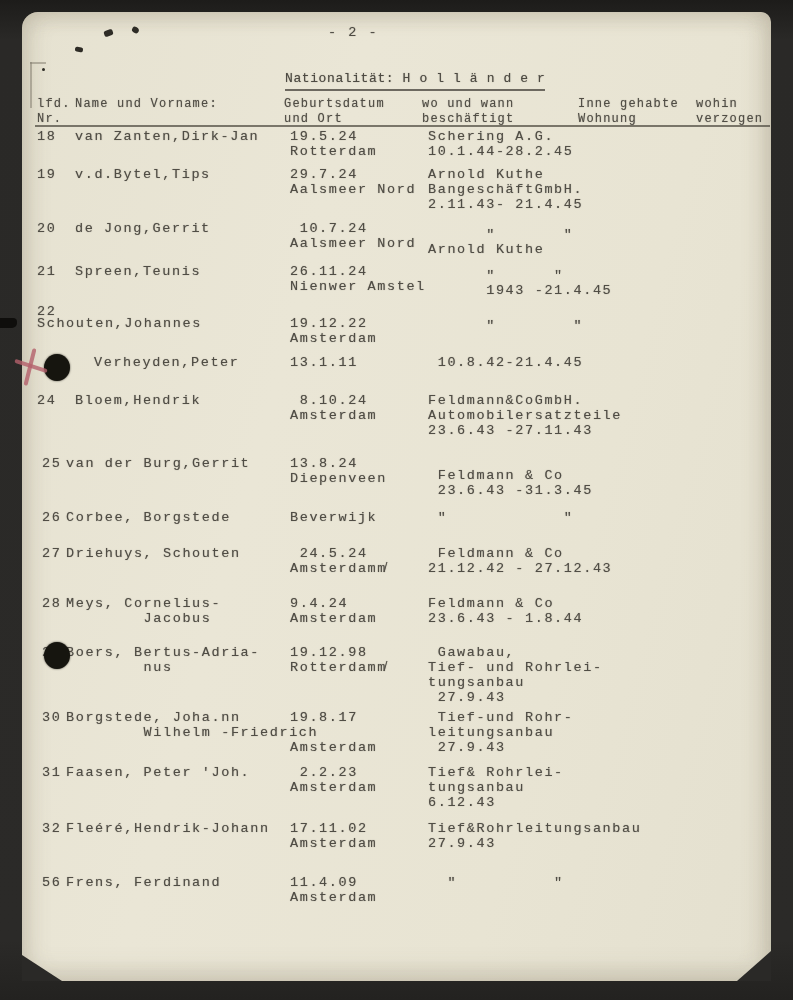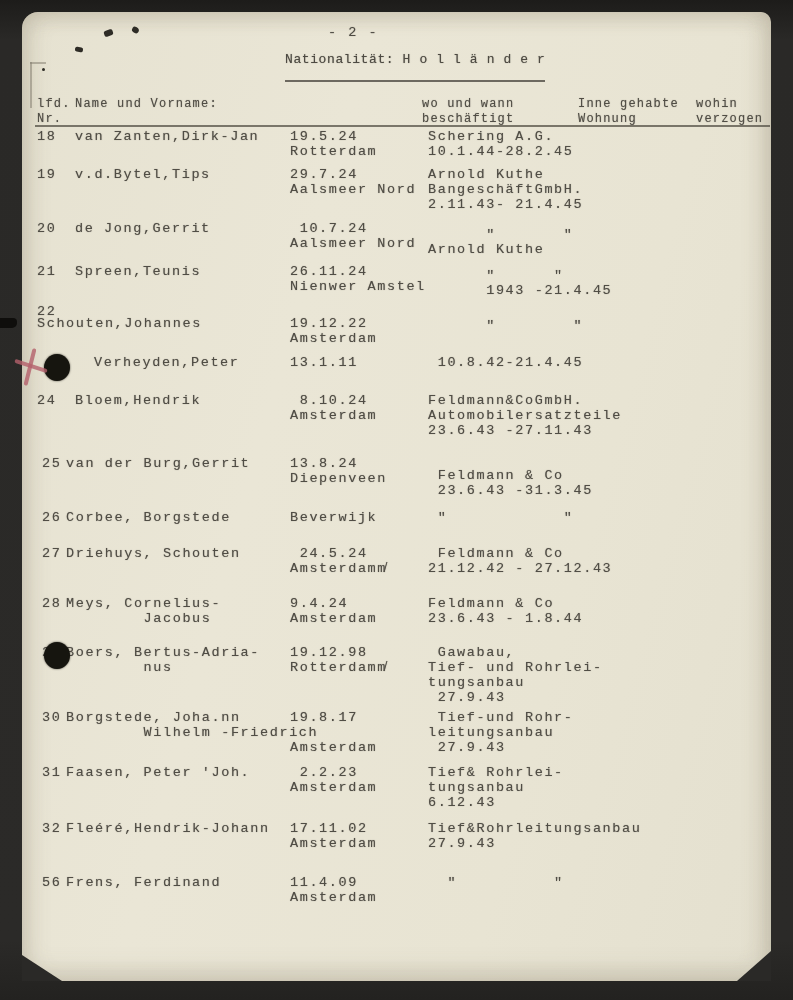--- a/index.html
+++ b/index.html
@@ -19,23 +19,23 @@
                inset 0 -12px 24px rgba(110,100,78,.12),
                inset 0 10px 18px rgba(110,100,78,.08);
   }
   .c,.hcell{
     position:absolute;white-space:pre;
     font-size:13.5px;line-height:15px;letter-spacing:1.6px;
     color:#504d45;text-shadow:0 0 1px rgba(80,77,69,.55);
   }
   .pagenum{position:absolute;left:306px;top:13px;font-size:13.5px;letter-spacing:2px;color:#4d4a42;text-shadow:0 0 1px rgba(80,77,69,.55);white-space:pre;}
   .title{
-    position:absolute;left:263px;top:40px;font-size:13px;letter-spacing:.6px;
+    position:absolute;left:263px;top:59px;font-size:13px;letter-spacing:.6px;
     color:#4d4a42;text-shadow:0 0 1px rgba(80,77,69,.6);white-space:pre;
-    border-bottom:2px solid rgba(78,74,66,.8);padding-bottom:13px;text-align:right;
+    border-bottom:2px solid rgba(78,74,66,.8);padding-bottom:3px;text-align:right;
   }
   .hcell{font-size:12px;letter-spacing:1.2px;}
   .h-nr{left:15px;top:85px}
   .h-name{left:53px;top:85px}
   .h-birth{left:262px;top:85px}
   .h-emp{left:400px;top:85px}
   .h-dwell{left:556px;top:85px}
   .h-moved{left:674px;top:85px}
   .header-rule{position:absolute;left:13px;top:113px;width:735px;height:0;border-top:2px solid rgba(84,80,70,.75);}
   .row{position:absolute;left:0;width:100%;height:0;overflow:visible;}
@@ -84,20 +84,22 @@
     <div class="speck speck-4"></div>
     <div class="pencil pencil-h"></div>
     <div class="pencil pencil-v"></div>
 
     <div class="pagenum">- 2 -</div>
     <div class="title">Nationalität: H o l l ä n d e r</div>
 
     <div class="hcell h-nr">lfd.
 Nr.</div>
     <div class="hcell h-name">Name und Vorname:</div>
+    <div class="hcell h-birth">Geburtsdatum
+und Ort</div>
     <div class="hcell h-emp">wo und wann
 beschäftigt</div>
     <div class="hcell h-dwell">Inne gehabte
 Wohnung</div>
     <div class="hcell h-moved">wohin
 verzogen</div>
     <div class="header-rule"></div>
 
     <div class="row" style="top:117px">
       <span class="c col-nr">18</span>

